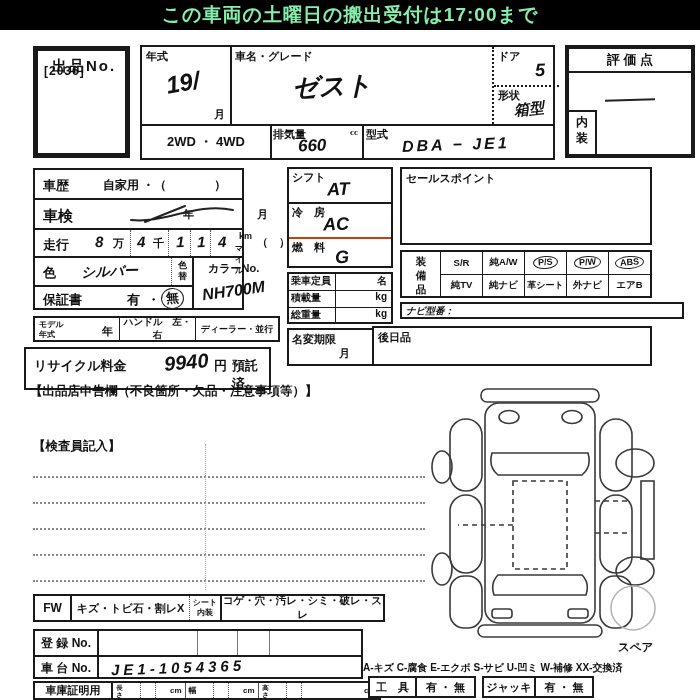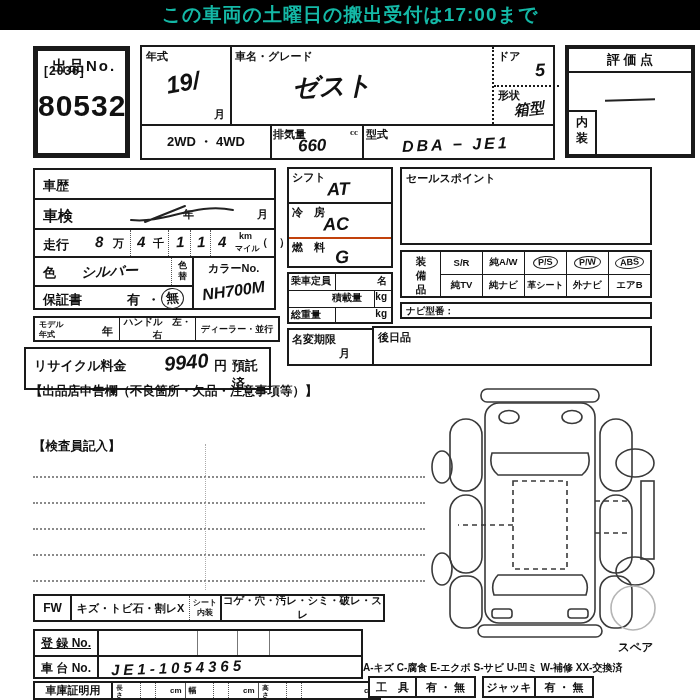--- a/index.html
+++ b/index.html
@@ -14,26 +14,25 @@
   .dotv{border-left:1.5px dotted #555;}
   .circle{display:inline-block;border:1.6px solid #222;border-radius:50%;padding:0 4px 1px 4px;transform:rotate(-4deg);}
   .dothr{position:absolute;border-top:2px dotted #8a8a8a;height:0;}
   svg{display:block;}
 </style>
 </head>
 <body>
 
 <div id="sheet">
 
-  <div class="abs" style="left:0;top:0;width:700px;height:30px;background:#000;color:#14b8a6;display:flex;align-items:center;justify-content:center;font-size:19px;font-weight:bold;letter-spacing:1px;">この車両の土曜日の搬出受付は17:00まで</div>
+  <div class="abs" style="left:0;top:0;width:700px;height:30px;background:#000;color:#86efac;display:flex;align-items:center;justify-content:center;font-size:19px;font-weight:bold;letter-spacing:1px;">この車両の土曜日の搬出受付は17:00まで</div>
 
   <div class="box" style="left:33px;top:46px;width:97px;height:112px;border-width:5px;">
     <div class="abs lbl" style="left:14px;top:6px;font-size:15px;letter-spacing:2px;">出品No.</div>
     <div class="abs" style="left:6px;top:13px;font-size:12px;font-weight:bold;letter-spacing:1px;">[2036]</div>
-    <div class="abs" style="left:0;top:38px;width:86px;text-align:center;font-size:30px;font-weight:bold;letter-spacing:1px;">80532</div>
   </div>
 
   <div class="box" style="left:140px;top:45px;width:415px;height:115px;">
 
     <div class="abs" style="left:0;top:0;width:88px;height:77px;border-right:2px solid #1a1a1a;">
       <div class="abs lbl" style="left:4px;top:2px;">年式</div>
       <div class="abs hw" style="left:24px;top:22px;font-size:24px;transform:rotate(-10deg);">19/</div>
       <div class="abs lbl" style="right:5px;bottom:2px;">月</div>
     </div>
     <div class="abs" style="left:88px;top:0;width:262px;height:71px;">
@@ -62,23 +61,24 @@
   </div>
 
   <div class="box thick" style="left:565px;top:45px;width:130px;height:113px;">
     <div class="center lbl" style="height:22px;border-bottom:2px solid #1a1a1a;font-size:13px;">評 価 点</div>
     <div class="abs" style="left:36px;top:50px;width:50px;border-top:2.5px solid #222;transform:rotate(-2deg);"></div>
     <div class="abs" style="left:0;bottom:0;width:26px;height:42px;border-top:2px solid #1a1a1a;border-right:2px solid #1a1a1a;">
       <div class="lbl" style="width:13px;margin:3px auto 0;line-height:1.3;font-size:12px;word-break:break-all;text-align:center;">内装</div>
     </div>
   </div>
 
-  <div class="box" style="left:33px;top:168px;width:243px;height:142px;">
+  <div class="box" style="left:33px;top:168px;width:211px;height:142px;">
     <div class="abs" style="left:0;top:0;width:100%;height:28px;border-bottom:2px solid #1a1a1a;">
       <span class="abs lbl" style="left:8px;top:7px;font-size:13px;">車歴</span>
+      <span class="abs lbl" style="left:68px;top:7px;font-size:12px;">自家用 ・（　　　　）</span>
     </div>
     <div class="abs" style="left:0;top:30px;width:100%;height:28px;border-bottom:2px solid #1a1a1a;">
       <span class="abs lbl" style="left:8px;top:7px;font-size:15px;">車検</span>
       <span class="abs lbl" style="left:148px;top:7px;">年</span>
       <span class="abs lbl" style="left:222px;top:7px;">月</span>
       <svg class="abs" width="130" height="26" style="left:90px;top:0;" viewBox="0 0 130 26">
         <path d="M6,20 C40,24 70,2 108,10 M20,22 L60,6" stroke="#222" stroke-width="2" fill="none" stroke-linecap="round"></path>
       </svg>
     </div>
     <div class="abs" style="left:0;top:60px;width:100%;height:26px;border-bottom:2px solid #1a1a1a;">
@@ -156,21 +156,21 @@
       <span class="abs lbl" style="left:3px;top:1px;">燃　料</span>
       <span class="abs hw" style="left:46px;top:8px;font-size:18px;">G</span>
     </div>
   </div>
 
   <div class="box" style="left:287px;top:272px;width:106px;height:52px;">
     <div style="display:flex;height:16px;border-bottom:1.5px solid #1a1a1a;">
       <span class="lbl" style="width:44px;border-right:1.5px solid #1a1a1a;font-size:10px;padding-left:2px;">乗車定員</span>
       <span style="flex:1;text-align:right;padding-right:4px;font-size:10px;font-weight:bold;">名</span>
     </div>
-    <div style="display:flex;height:16px;border-bottom:1.5px solid #1a1a1a;padding-left:41px;">
+    <div style="display:flex;height:16px;border-bottom:1.5px solid #1a1a1a;">
       <span class="lbl" style="width:44px;border-right:1.5px solid #1a1a1a;font-size:10px;padding-left:2px;">積載量</span>
       <span style="flex:1;text-align:right;padding-right:4px;font-size:10px;font-weight:bold;">kg</span>
     </div>
     <div style="display:flex;height:16px;">
       <span class="lbl" style="width:44px;border-right:1.5px solid #1a1a1a;font-size:10px;padding-left:2px;">総重量</span>
       <span style="flex:1;text-align:right;padding-right:4px;font-size:10px;font-weight:bold;">kg</span>
     </div>
   </div>
 
   <div class="box" style="left:287px;top:328px;width:106px;height:38px;">
@@ -203,21 +203,21 @@
       <div style="flex:1;display:flex;">
         <span class="center" style="flex:1;border-right:1.5px solid #1a1a1a;font-size:9.5px;font-weight:bold;">純TV</span>
         <span class="center" style="flex:1;border-right:1.5px solid #1a1a1a;font-size:9.5px;font-weight:bold;">純ナビ</span>
         <span class="center" style="flex:1;border-right:1.5px solid #1a1a1a;font-size:9px;font-weight:bold;">革シート</span>
         <span class="center" style="flex:1;border-right:1.5px solid #1a1a1a;font-size:9.5px;font-weight:bold;">外ナビ</span>
         <span class="center" style="flex:1;font-size:9.5px;font-weight:bold;">エアB</span>
       </div>
     </div>
   </div>
 
-  <div class="box" style="left:400px;top:302px;width:252px;height:17px;">
+  <div class="box" style="left:400px;top:302px;width:284px;height:17px;font-style:italic;">
     <span class="abs" style="left:4px;top:1px;font-size:9.5px;font-weight:bold;">ナビ型番：</span>
   </div>
 
   <div class="box" style="left:372px;top:326px;width:280px;height:40px;">
     <span class="abs lbl" style="left:4px;top:2px;">後日品</span>
   </div>
 
   <div class="abs lbl" style="left:33px;top:438px;font-size:12.5px;">【検査員記入】</div>
   <div class="dothr" style="left:33px;top:476px;width:392px;"></div>
   <div class="dothr" style="left:33px;top:502px;width:392px;"></div>
@@ -263,21 +263,21 @@
   <div class="box" style="left:33px;top:594px;width:352px;height:28px;display:flex;border-width:2.5px;">
     <span class="center lbl" style="width:35px;border-right:2px solid #1a1a1a;font-size:12px;">FW</span>
     <span class="center lbl" style="width:117px;font-size:11px;">キズ・トビ石・割レX</span>
     <span style="width:30px;border-left:1.5px dotted #555;border-right:2px solid #1a1a1a;text-align:center;font-size:8px;font-weight:bold;line-height:1.3;padding-top:2px;">
       <span>シート</span><br><span>内装</span>
     </span>
     <span class="center lbl" style="flex:1;font-size:10.5px;">コゲ・穴・汚レ・シミ・破レ・スレ</span>
   </div>
 
   <div class="box" style="left:33px;top:629px;width:330px;height:50px;">
-    <div style="display:flex;height:24px;border-bottom:2px solid #1a1a1a;position:relative;text-decoration:underline;">
+    <div style="display:flex;height:24px;border-bottom:2px solid #1a1a1a;position:relative;">
       <span class="center lbl" style="width:62px;border-right:2px solid #1a1a1a;font-size:12px;">登 録 No.</span>
       <span class="abs" style="left:162px;top:0;height:100%;border-left:1px solid #777;"></span>
       <span class="abs" style="left:202px;top:0;height:100%;border-left:1px solid #777;"></span>
       <span class="abs" style="left:234px;top:0;height:100%;border-left:1px solid #777;"></span>
     </div>
     <div style="display:flex;height:22px;position:relative;">
       <span class="center lbl" style="width:62px;border-right:2px solid #1a1a1a;font-size:12px;">車 台 No.</span>
       <span class="abs hw" style="left:76px;top:2px;font-size:15px;letter-spacing:4px;">JE1-1054365</span>
     </div>
   </div>

